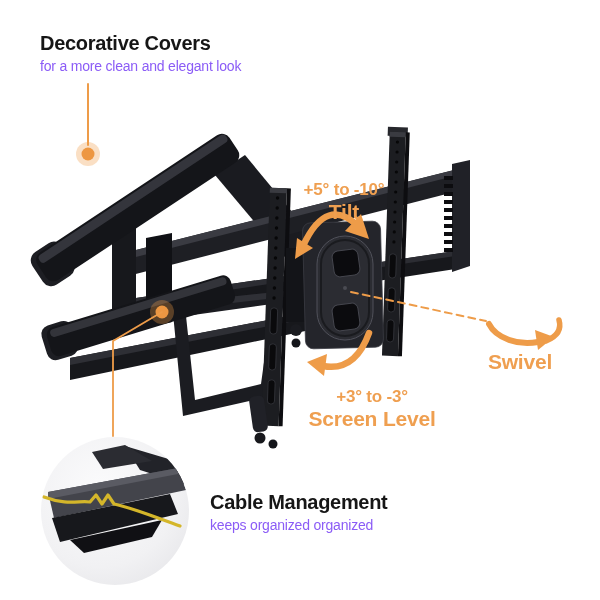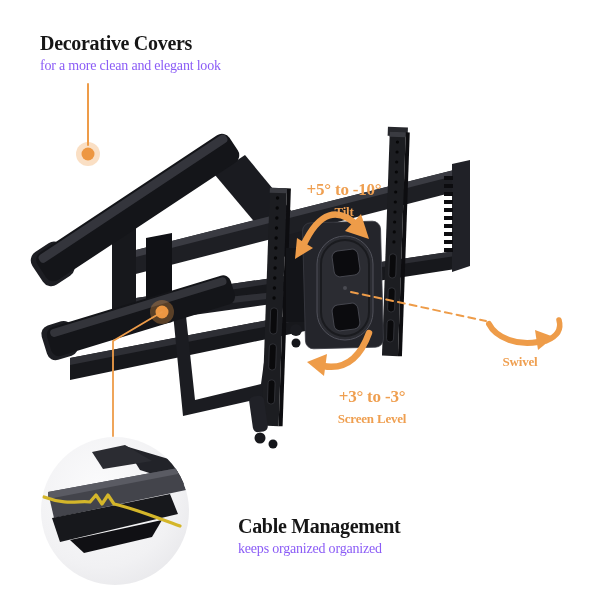--- a/index.html
+++ b/index.html
@@ -1,29 +1,29 @@
 <!DOCTYPE html>
 <html><head>
 <meta charset="utf-8">
 <style>
   html,body{margin:0;padding:0;background:#fff;}
   #stage{position:relative;width:568px;height:600px;background:#ffffff;overflow:hidden;
-         font-family:Liberation Serif, serif;}
+         font-family:Liberation Sans, sans-serif;}
   #art{position:absolute;left:0;top:0;}
   .txt{position:absolute;z-index:5;}
   .feat-title{font-size:20px;font-weight:bold;color:#161616;letter-spacing:-0.3px;line-height:26px;}
   .feat-sub{font-size:14px;color:#8b5cf6;line-height:20px;letter-spacing:-0.2px;}
   .orange-block{text-align:center;color:#ef9f50;font-weight:bold;}
   .orange-range{font-size:17px;line-height:23px;letter-spacing:-0.2px;}
-  .orange-label{font-size:13px;line-height:22px;letter-spacing:-0.2px;}
+  .orange-label{font-size:21px;line-height:22px;letter-spacing:-0.2px;}
   #tilt-block{left:264px;top:150px;width:160px;margin-top:28px;}
   #level-block{left:292px;top:377px;width:160px;margin-top:8px;}
   #swivel-block{left:440px;top:351px;width:160px;}
   #covers-block{left:40px;top:30px;width:320px;}
-  #cable-block{left:210px;top:513px;width:300px;margin-left:28px;}
+  #cable-block{left:210px;top:489px;width:300px;}
 </style>
 </head>
 <body>
 
 <div id="stage">
 
   <svg id="art" width="600" height="600" viewBox="0 0 600 600">
     <defs>
       <radialGradient id="insetGrad" cx="40%" cy="35%" r="75%">
         <stop offset="0%" stop-color="#fbfbfc"></stop>

